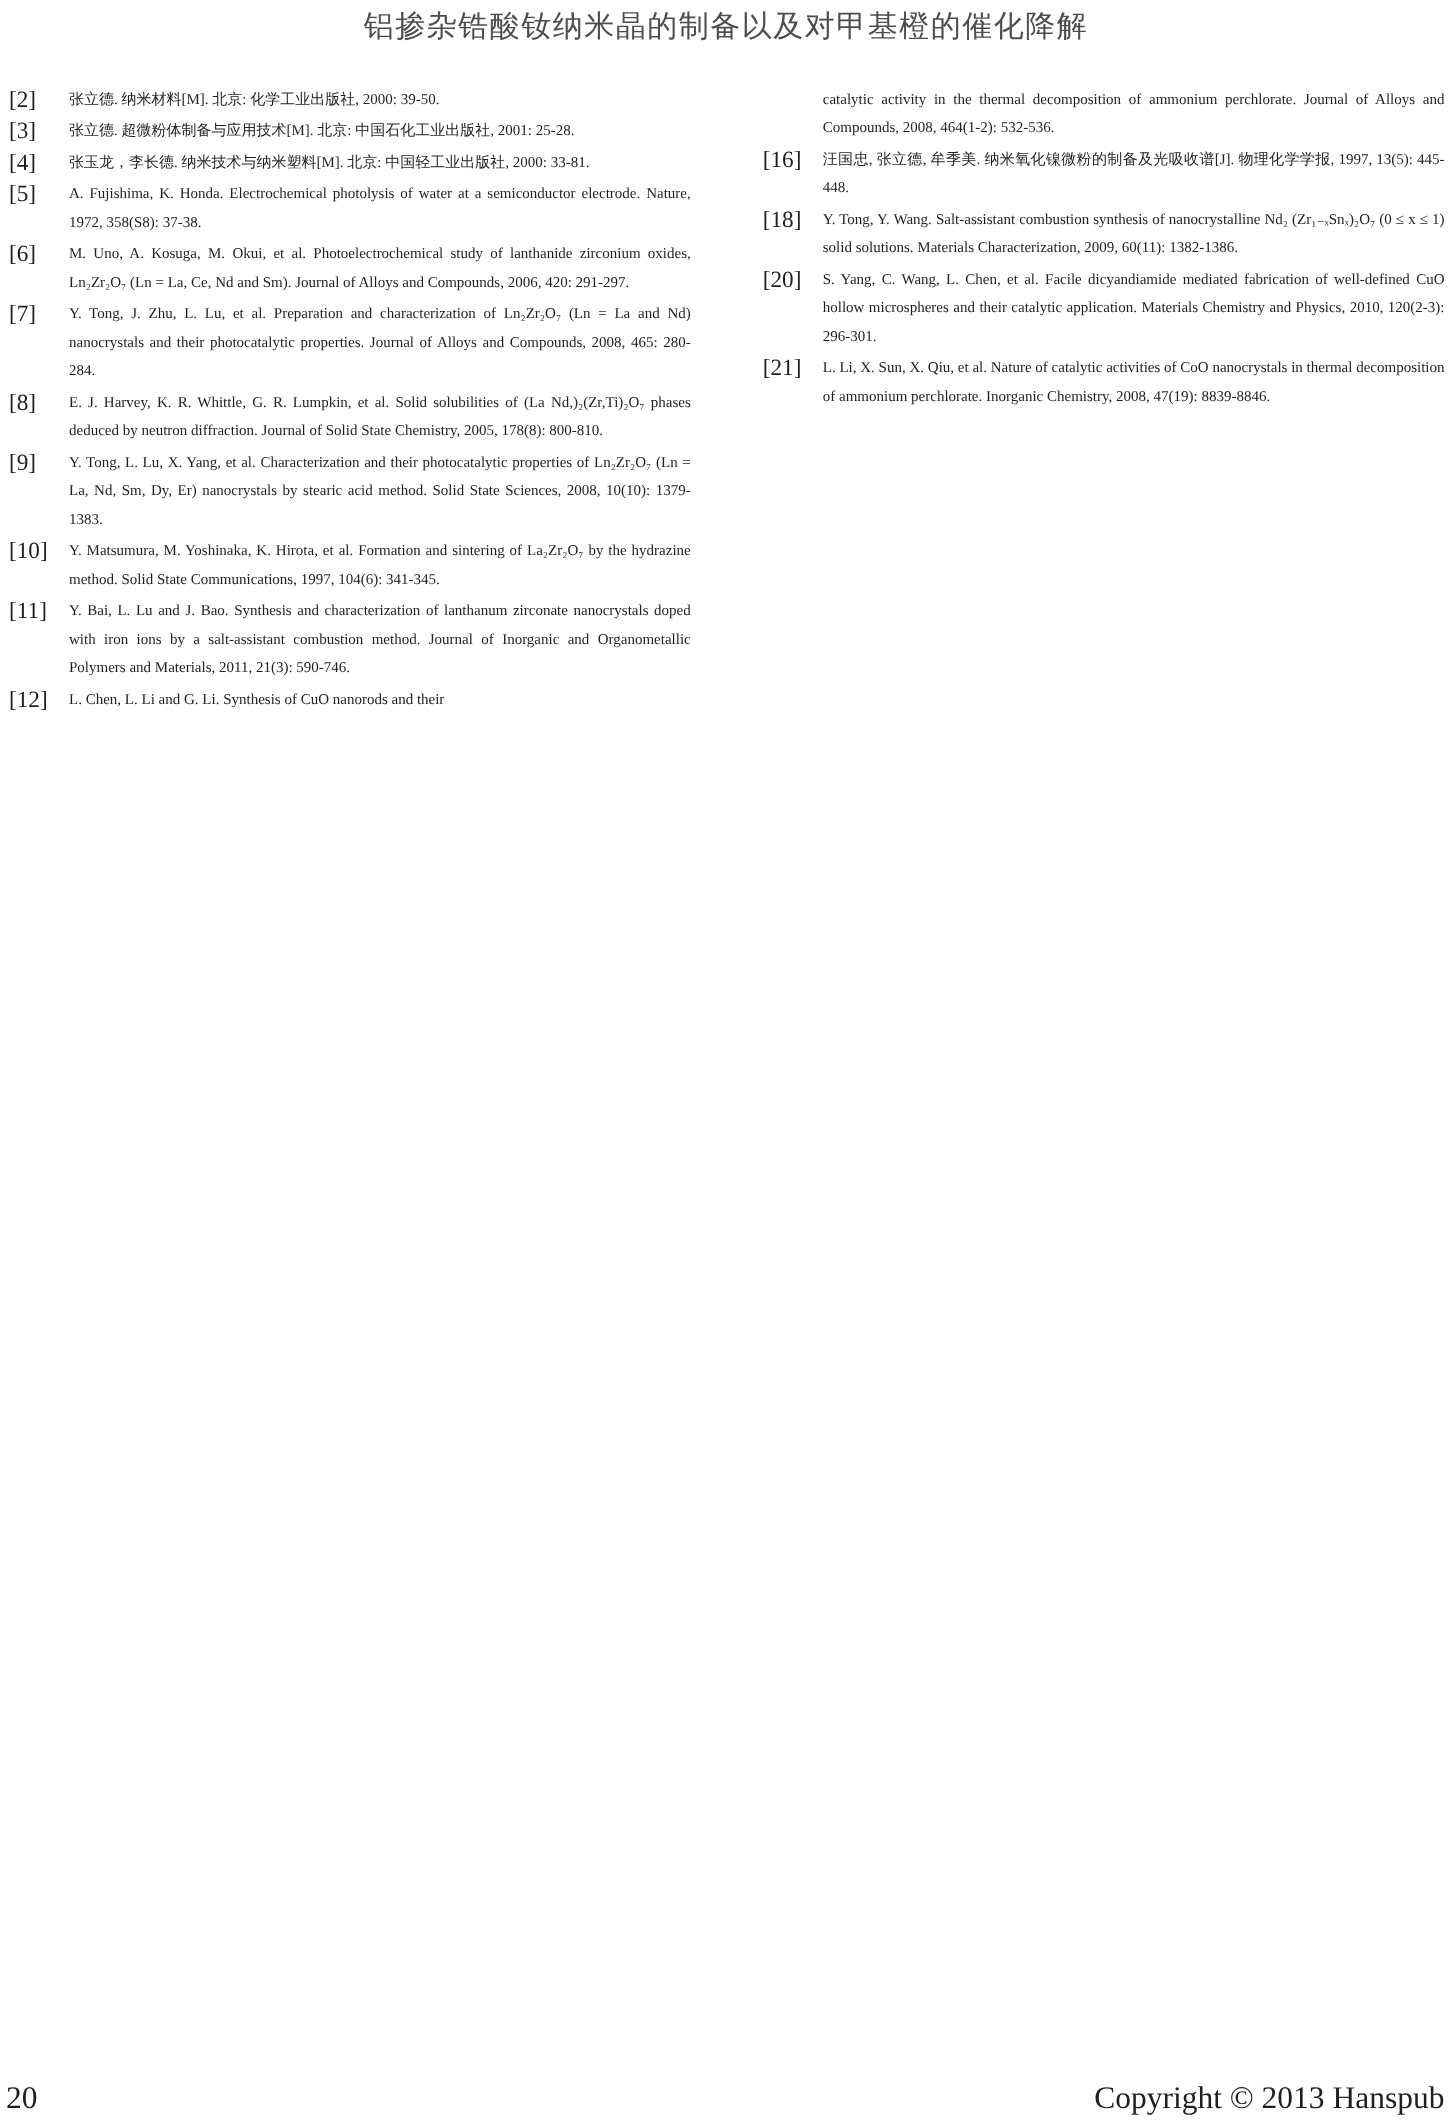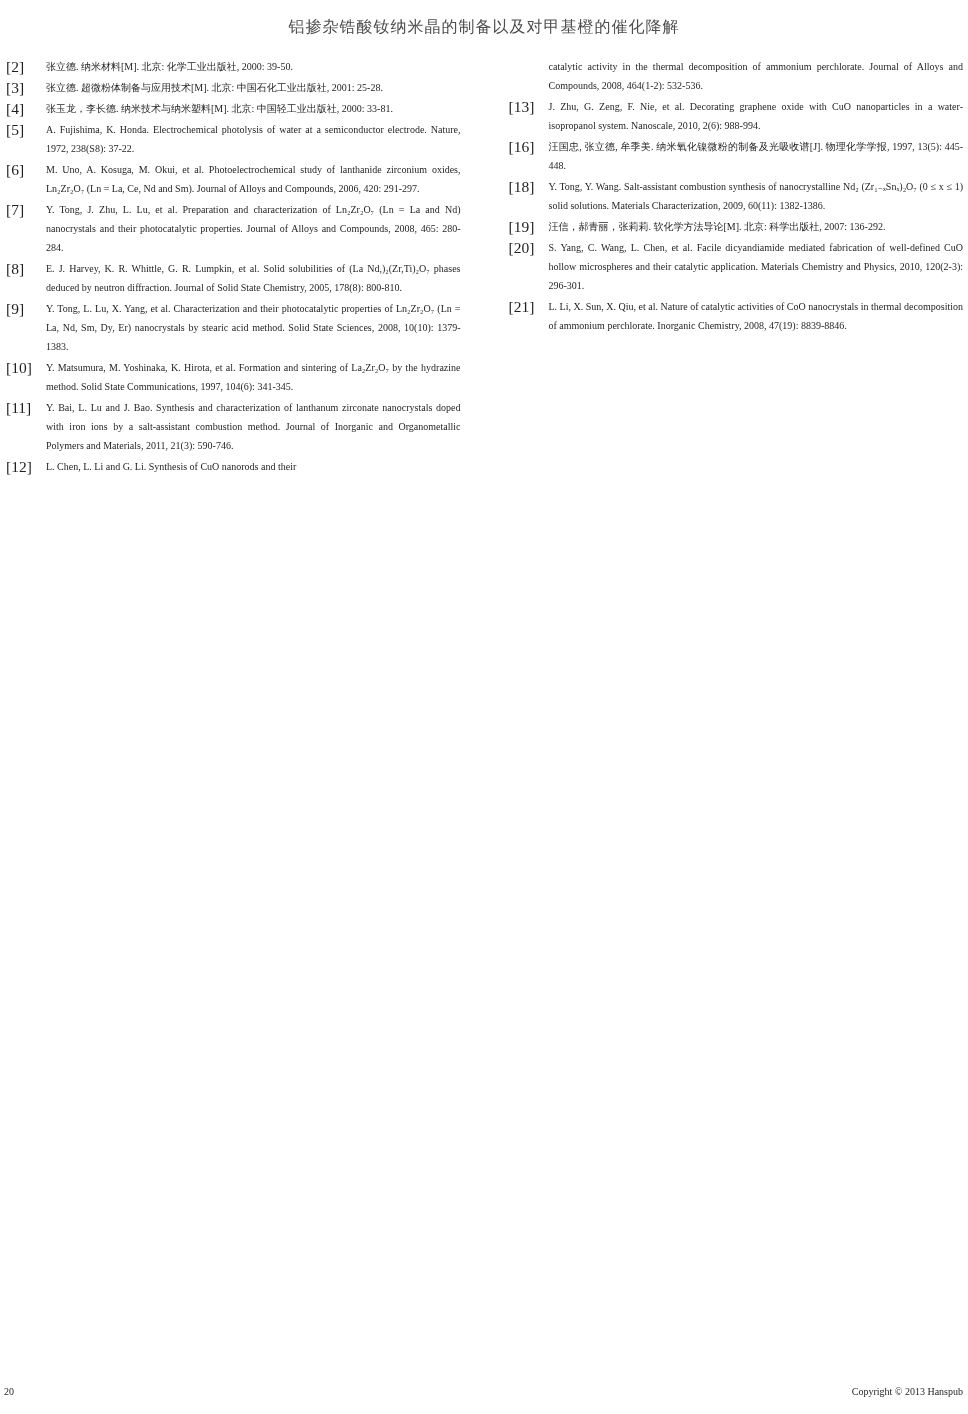--- a/index.html
+++ b/index.html
@@ -15,24 +15,23 @@
     font-family: "Liberation Serif", "DejaVu Serif", serif;
     color: #1f1f1f;
     overflow: hidden;
   }
   .running-head {
     position: absolute;
     top: 4px;
     left: 0;
     width: 100%;
     text-align: center;
-    font-size: 16px;
+    font-size: 20px;
     letter-spacing: 1px;
     color: #4d4d4d;
-    margin-top: 13px;
   }
   .columns {
     position: absolute;
     top: 57px;
     left: 6px;
     right: 5px;
     display: flex;
     gap: 48px;
   }
   .col {
@@ -58,21 +57,21 @@
     text-justify: inter-word;
     overflow-wrap: break-word;
   }
   .footer {
     position: absolute;
     left: 4px;
     right: 5px;
     top: 1386px;
     display: flex;
     justify-content: space-between;
-    font-size: 10px;
+    font-size: 21px;
     color: #1f1f1f;
     text-align: center;
   }
 </style>
 </head>
 <body>
 
 <div class="page">
 
   <div class="running-head">铝掺杂锆酸钕纳米晶的制备以及对甲基橙的催化降解</div>
@@ -87,21 +86,21 @@
       <div class="ref">
         <span class="ref-num">[3]</span>
         <p class="ref-text">张立德. 超微粉体制备与应用技术[M]. 北京: 中国石化工业出版社, 2001: 25-28.</p>
       </div>
       <div class="ref">
         <span class="ref-num">[4]</span>
         <p class="ref-text">张玉龙，李长德. 纳米技术与纳米塑料[M]. 北京: 中国轻工业出版社, 2000: 33-81.</p>
       </div>
       <div class="ref">
         <span class="ref-num">[5]</span>
-        <p class="ref-text">A. Fujishima, K. Honda. Electrochemical photolysis of water at a semiconductor electrode. Nature, 1972, 238(S8): 37-22.</p>
+        <p class="ref-text">A. Fujishima, K. Honda. Electrochemical photolysis of water at a semiconductor electrode. Nature, 1972, 358(S8): 37-38.</p>
       </div>
       <div class="ref">
         <span class="ref-num">[6]</span>
         <p class="ref-text">M. Uno, A. Kosuga, M. Okui, et al. Photoelectrochemical study of lanthanide zirconium oxides, Ln₂Zr₂O₇ (Ln = La, Ce, Nd and Sm). Journal of Alloys and Compounds, 2006, 420: 291-297.</p>
       </div>
       <div class="ref">
         <span class="ref-num">[7]</span>
         <p class="ref-text">Y. Tong, J. Zhu, L. Lu, et al. Preparation and characterization of Ln₂Zr₂O₇ (Ln = La and Nd) nanocrystals and their photocatalytic properties. Journal of Alloys and Compounds, 2008, 465: 280-284.</p>
       </div>
       <div class="ref">
@@ -125,34 +124,26 @@
         <p class="ref-text">L. Chen, L. Li and G. Li. Synthesis of CuO nanorods and their</p>
       </div>
     </div>
 
     <div class="col">
       <div class="ref">
         <span class="ref-num"></span>
         <p class="ref-text">catalytic activity in the thermal decomposition of ammonium perchlorate. Journal of Alloys and Compounds, 2008, 464(1-2): 532-536.</p>
       </div>
       <div class="ref">
-        <span class="ref-num">[13]</span>
-        <p class="ref-text">J. Zhu, G. Zeng, F. Nie, et al. Decorating graphene oxide with CuO nanoparticles in a water-isopropanol system. Nanoscale, 2010, 2(6): 988-994.</p>
-      </div>
-      <div class="ref">
         <span class="ref-num">[16]</span>
         <p class="ref-text">汪国忠, 张立德, 牟季美. 纳米氧化镍微粉的制备及光吸收谱[J]. 物理化学学报, 1997, 13(5): 445-448.</p>
       </div>
       <div class="ref">
         <span class="ref-num">[18]</span>
         <p class="ref-text">Y. Tong, Y. Wang. Salt-assistant combustion synthesis of nanocrystalline Nd₂ (Zr₁₋ₓSnₓ)₂O₇ (0 ≤ x ≤ 1) solid solutions. Materials Characterization, 2009, 60(11): 1382-1386.</p>
-      </div>
-      <div class="ref">
-        <span class="ref-num">[19]</span>
-        <p class="ref-text">汪信，郝青丽，张莉莉. 软化学方法导论[M]. 北京: 科学出版社, 2007: 136-292.</p>
       </div>
       <div class="ref">
         <span class="ref-num">[20]</span>
         <p class="ref-text">S. Yang, C. Wang, L. Chen, et al. Facile dicyandiamide mediated fabrication of well-defined CuO hollow microspheres and their catalytic application. Materials Chemistry and Physics, 2010, 120(2-3): 296-301.</p>
       </div>
       <div class="ref">
         <span class="ref-num">[21]</span>
         <p class="ref-text">L. Li, X. Sun, X. Qiu, et al. Nature of catalytic activities of CoO nanocrystals in thermal decomposition of ammonium perchlorate. Inorganic Chemistry, 2008, 47(19): 8839-8846.</p>
       </div>
     </div>

